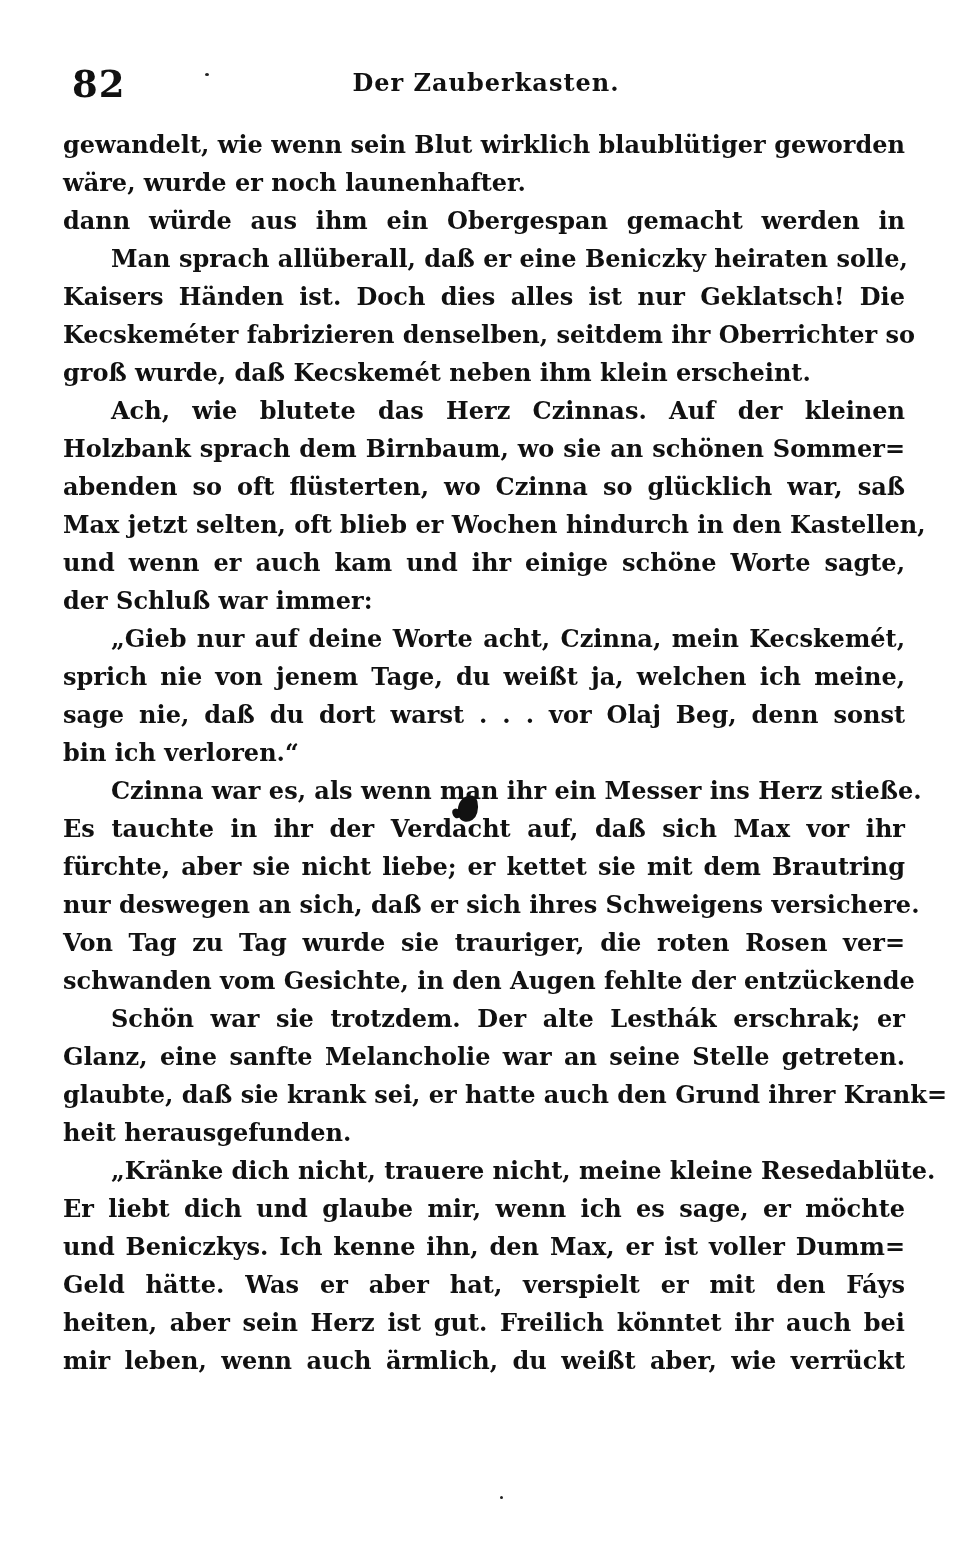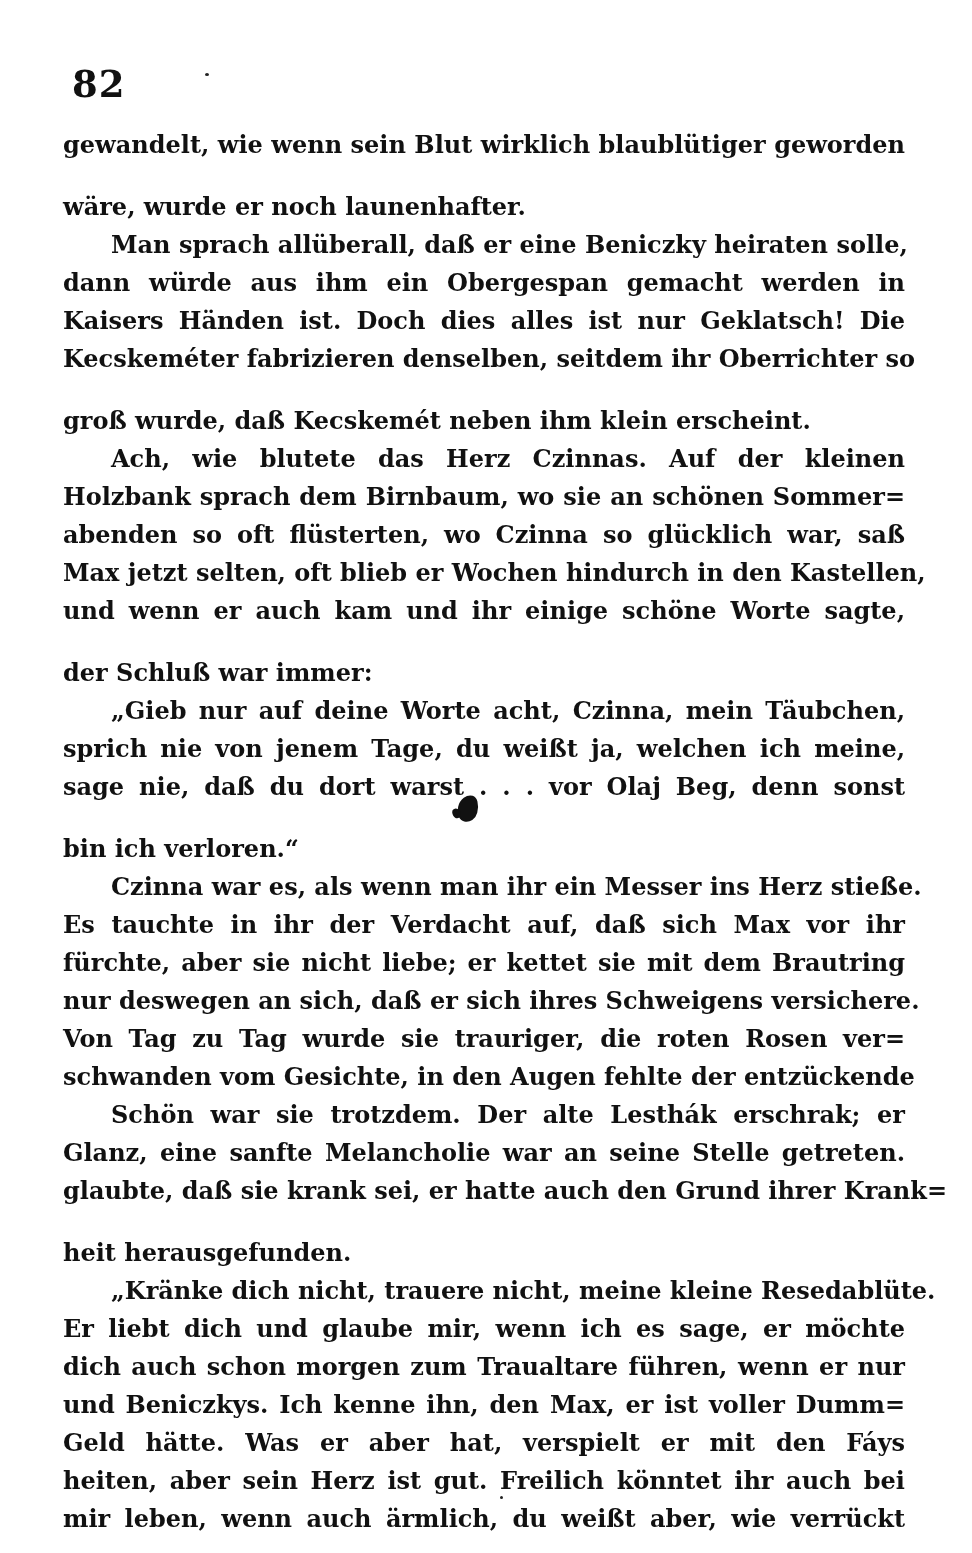--- a/index.html
+++ b/index.html
@@ -26,21 +26,21 @@
   }
   .line{
     height:38px;line-height:38px;
     font-size:24px;
     text-align:justify;
     text-align-last:justify;
     white-space:nowrap;
     overflow:visible;
   }
   
-  .line.end{ text-align:left; text-align-last:left;margin-top:24px; }
+  .line.end{ text-align:left; text-align-last:left; }
   .line.indent{ text-indent:48px; }
   .ink-blot{
     position:absolute;left:458px;top:795px;width:20px;height:27px;
     background:var(--ink,#111111);
     border-radius:60% 45% 55% 50%/55% 60% 45% 50%;
     transform:rotate(14deg);
   }
   .ink-blot::after{
     content:"";position:absolute;left:-4px;top:16px;width:8px;height:10px;
     background:var(--ink,#111111);
@@ -49,52 +49,52 @@
   }
   .speck{position:absolute;background:#222;border-radius:50%;}
   .speck-1{left:205px;top:73px;width:4px;height:3px;}
   .speck-2{left:500px;top:1496px;width:3px;height:3px;}
 </style>
 </head>
 <body>
 
 <div class="page" style="--ink: #111111; --paper: #ffffff;">
   <div class="page-number">82</div>
+  <div class="running-header">Der Zauberkasten.</div>
 
   <div class="page-body">
       <div class="line">gewandelt, wie wenn sein Blut wirklich blaublütiger geworden</div>
       <div class="line end">wäre, wurde er noch launenhafter.</div>
+      <div class="line">dann würde aus ihm ein Obergespan gemacht werden in</div>
       <div class="line indent">Man sprach allüberall, daß er eine Beniczky heiraten solle,</div>
-      <div class="line">dann würde aus ihm ein Obergespan gemacht werden in</div>
       <div class="line">Kaisers Händen ist. Doch dies alles ist nur Geklatsch! Die</div>
       <div class="line">Kecskeméter fabrizieren denselben, seitdem ihr Oberrichter so</div>
       <div class="line end">groß wurde, daß Kecskemét neben ihm klein erscheint.</div>
       <div class="line indent">Ach, wie blutete das Herz Czinnas. Auf der kleinen</div>
       <div class="line">Holzbank sprach dem Birnbaum, wo sie an schönen Sommer=</div>
       <div class="line">abenden so oft flüsterten, wo Czinna so glücklich war, saß</div>
       <div class="line">Max jetzt selten, oft blieb er Wochen hindurch in den Kastellen,</div>
       <div class="line">und wenn er auch kam und ihr einige schöne Worte sagte,</div>
       <div class="line end">der Schluß war immer:</div>
-      <div class="line indent">„Gieb nur auf deine Worte acht, Czinna, mein Täubchen,</div>
+      <div class="line indent">„Gieb nur auf deine Worte acht, Czinna, mein Kecskemét,</div>
       <div class="line">sprich nie von jenem Tage, du weißt ja, welchen ich meine,</div>
       <div class="line">sage nie, daß du dort warst . . . vor Olaj Beg, denn sonst</div>
       <div class="line end">bin ich verloren.“</div>
       <div class="line indent">Czinna war es, als wenn man ihr ein Messer ins Herz stieße.</div>
       <div class="line">Es tauchte in ihr der Verdacht auf, daß sich Max vor ihr</div>
       <div class="line">fürchte, aber sie nicht liebe; er kettet sie mit dem Brautring</div>
       <div class="line">nur deswegen an sich, daß er sich ihres Schweigens versichere.</div>
       <div class="line">Von Tag zu Tag wurde sie trauriger, die roten Rosen ver=</div>
       <div class="line">schwanden vom Gesichte, in den Augen fehlte der entzückende</div>
       <div class="line indent">Schön war sie trotzdem. Der alte Lesthák erschrak; er</div>
       <div class="line">Glanz, eine sanfte Melancholie war an seine Stelle getreten.</div>
       <div class="line">glaubte, daß sie krank sei, er hatte auch den Grund ihrer Krank=</div>
       <div class="line end">heit herausgefunden.</div>
       <div class="line indent">„Kränke dich nicht, trauere nicht, meine kleine Resedablüte.</div>
       <div class="line">Er liebt dich und glaube mir, wenn ich es sage, er möchte</div>
-      <div class="line">dich auch schon morgen zum Traualtare führen, wenn er nur</div>
       <div class="line">und Beniczkys. Ich kenne ihn, den Max, er ist voller Dumm=</div>
       <div class="line">Geld hätte. Was er aber hat, verspielt er mit den Fáys</div>
       <div class="line">heiten, aber sein Herz ist gut. Freilich könntet ihr auch bei</div>
       <div class="line">mir leben, wenn auch ärmlich, du weißt aber, wie verrückt</div>
     </div>
 
   <div class="ink-blot"></div>
   <div class="speck speck-1"></div>
   <div class="speck speck-2"></div>
 </div>

